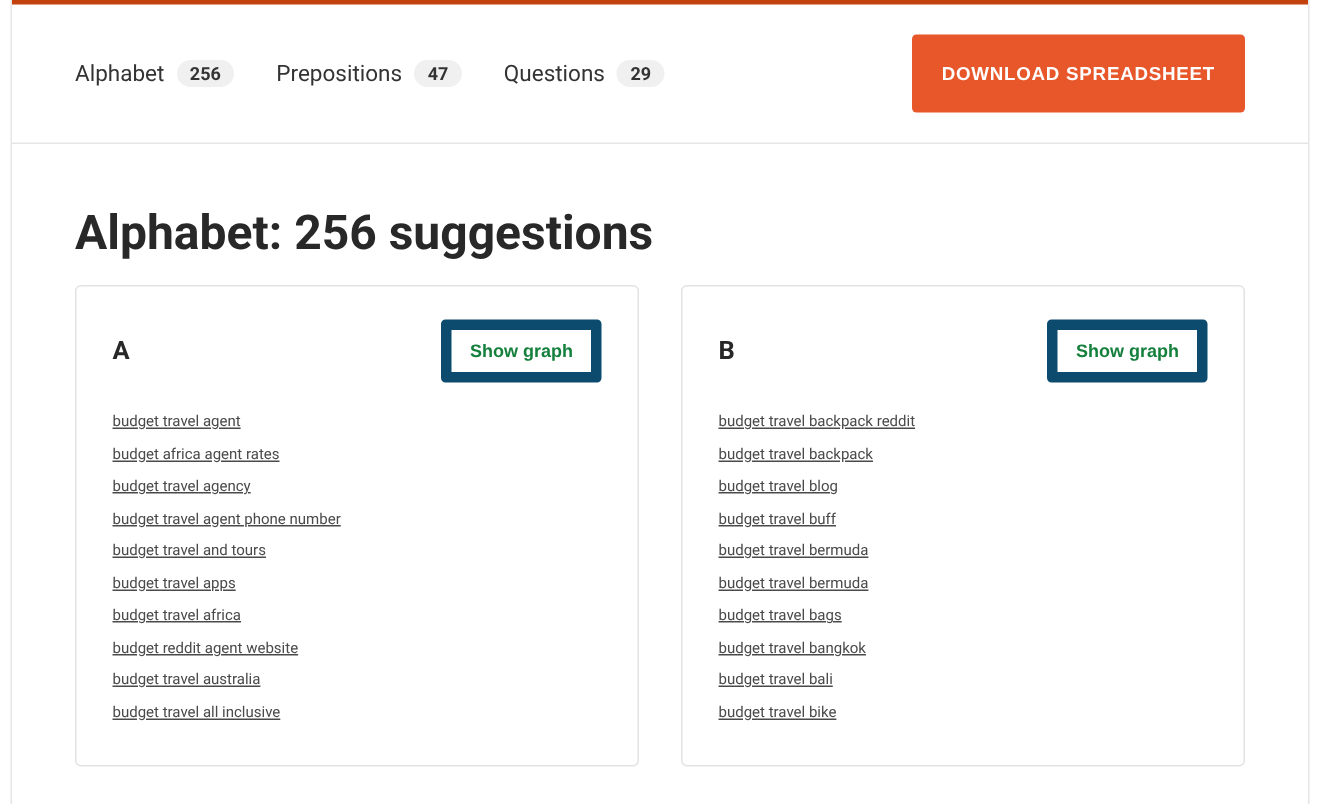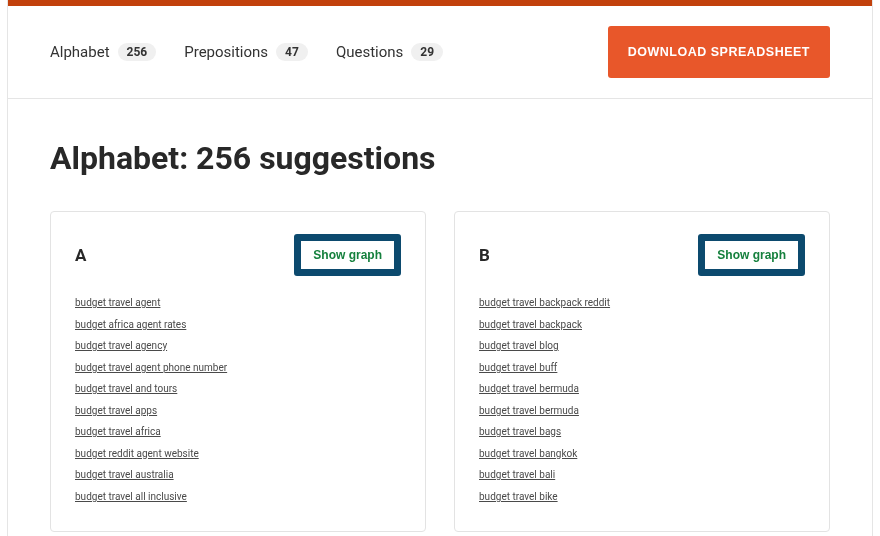--- a/index.html
+++ b/index.html
@@ -13,21 +13,21 @@
       color: #333;
       width: 880px;
     }
     .container {
       margin: 0 7px;
       border: 1px solid #e5e5e5;
       border-top: none;
       background: #fff;
     }
     .top-bar {
-      border-top: 6px solid #c2410c;
+      border-top: 3px solid #c2410c;
       border-bottom: 1px solid #e5e5e5;
       padding: 20px 42px;
       display: flex;
       align-items: center;
       justify-content: space-between;
     }
     .tabs {
       display: flex;
       gap: 28px;
       align-items: center;
@@ -60,21 +60,21 @@
       border-radius: 3px;
       cursor: pointer;
     }
     .main {
       padding: 40px 42px 30px 42px;
     }
     .heading {
       font-size: 32px;
       font-weight: 700;
       color: #282828;
-      margin-bottom: 34px;
+      margin-bottom: 16px;
     }
     .cards {
       display: flex;
       gap: 28px;
     }
     .card {
       flex: 1;
       border: 1px solid #e3e3e3;
       border-radius: 4px;
       padding: 22px 24px 28px 24px;

